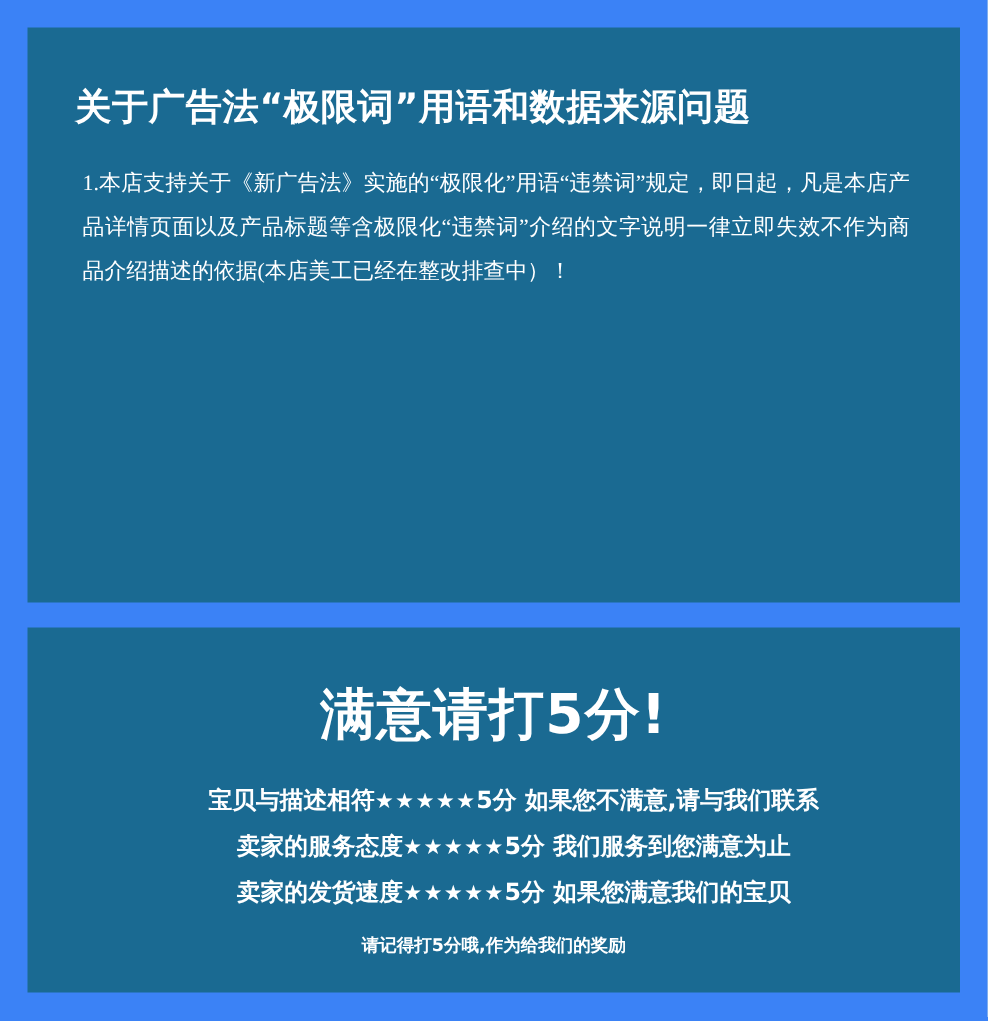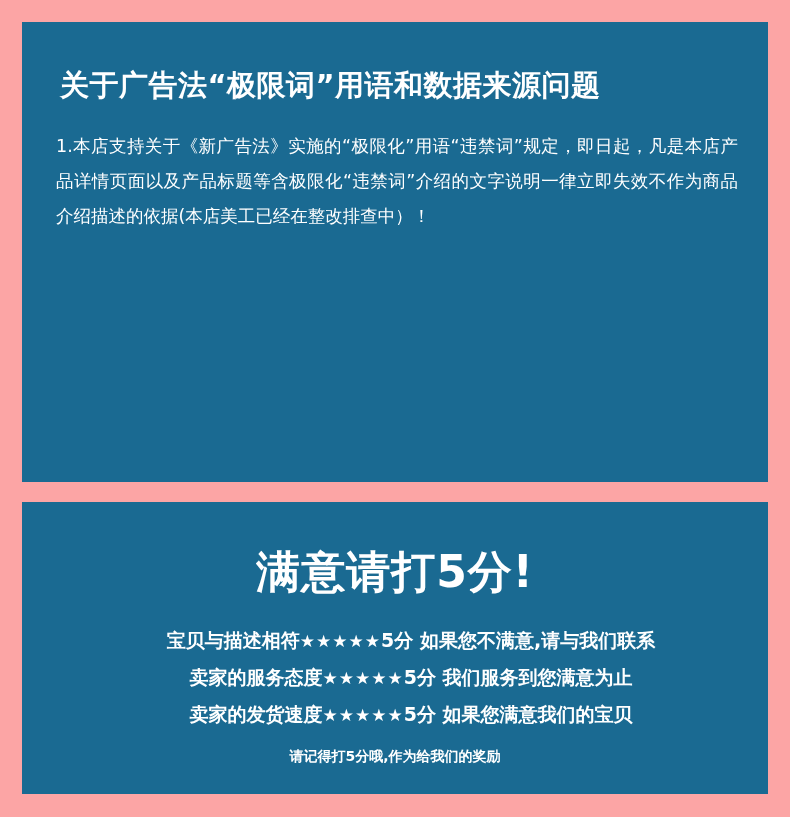--- a/index.html
+++ b/index.html
@@ -10,21 +10,21 @@
   body {
     width: 790px;
     height: 817px;
     font-family: "DejaVu Sans", "Liberation Sans", sans-serif;
     overflow: hidden;
   }
   .page {
     width: 790px;
     height: 817px;
     position: relative;
-    background: #fca5a5;
+    background: #3b82f6;
     box-sizing: border-box;
   }
 
   
   .panel-notice {
     position: absolute;
     left: 22px;
     top: 22px;
     width: 746px;
     height: 460px;
@@ -42,22 +42,23 @@
     line-height: 1.2;
     white-space: nowrap;
   }
   .notice-body {
     color: #ffffff;
     font-size: 17.5px;
     line-height: 2.0;
     margin-left: 4px;
   }
   .notice-para {
-    margin: 0;
+    margin: 10px;
     text-align: justify;
+    font-family: Liberation Serif, serif;
   }
 
   
   .panel-rating {
     position: absolute;
     left: 22px;
     top: 502px;
     width: 746px;
     height: 292px;
     background: #1a6a92;

